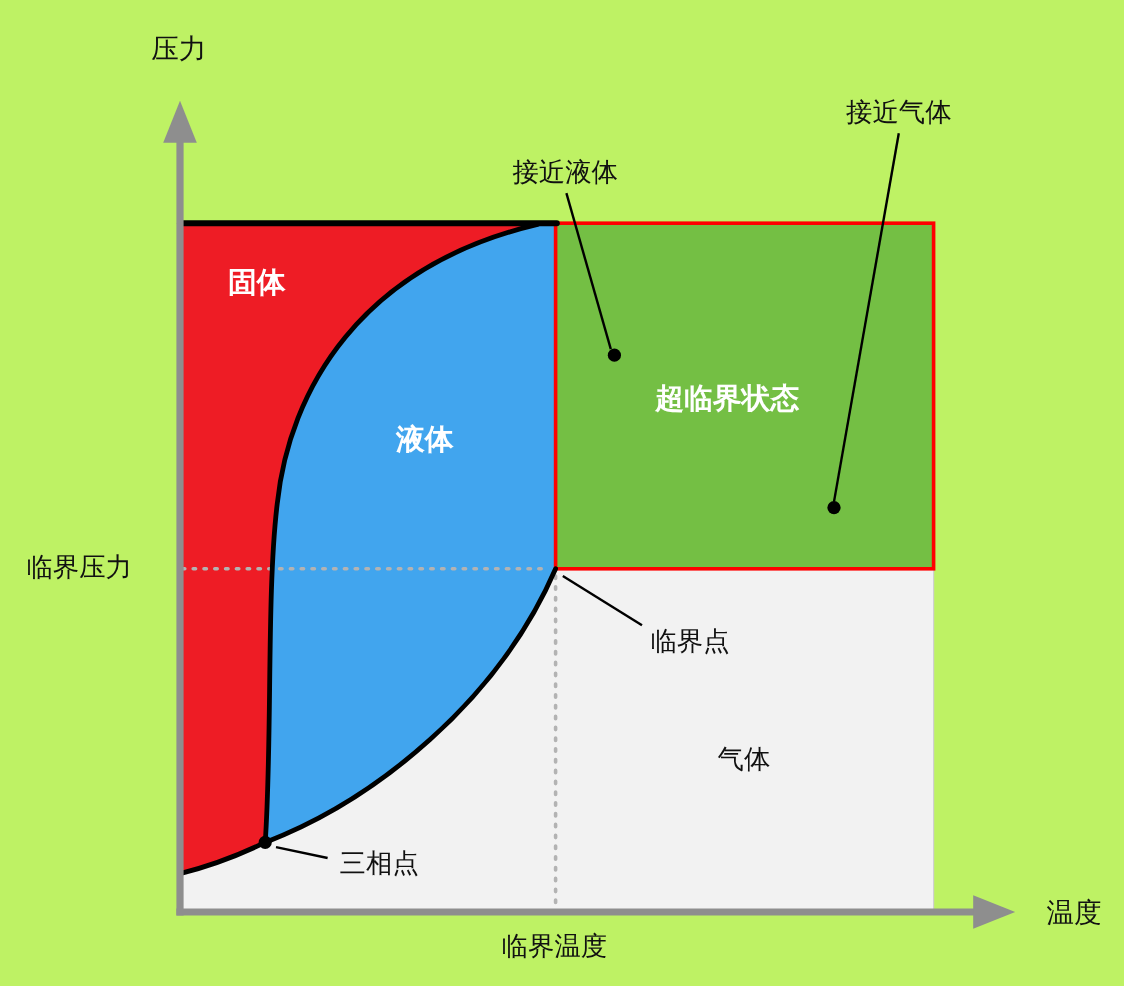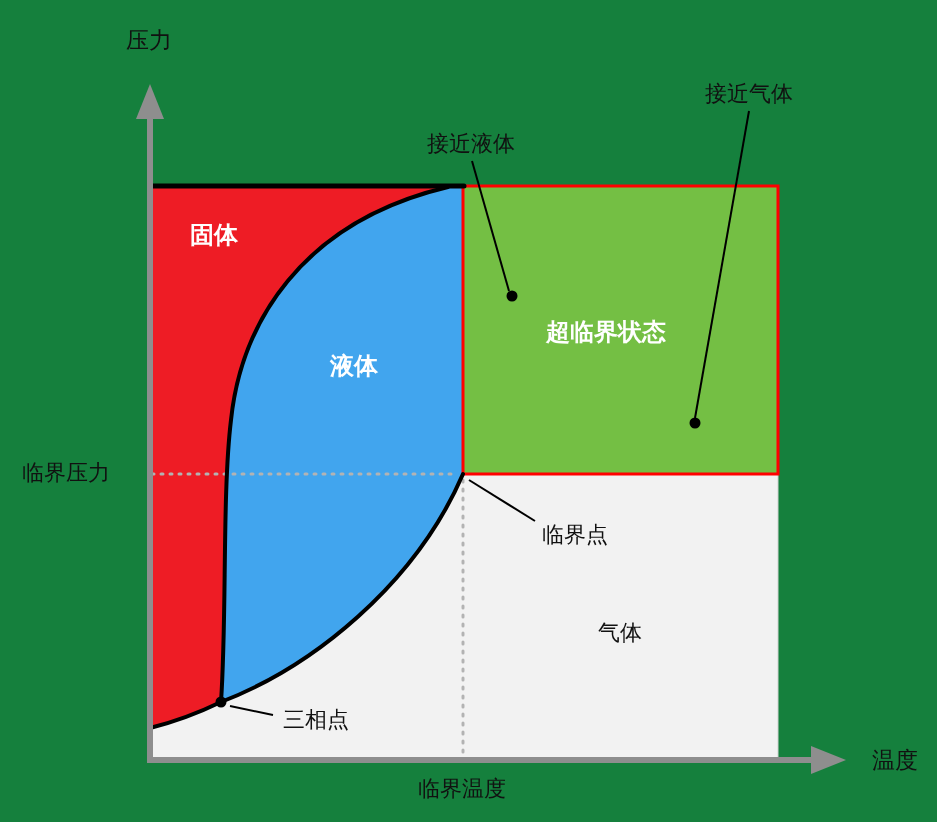--- a/index.html
+++ b/index.html
@@ -4,21 +4,21 @@
 <style>
   html, body {
     margin: 0;
     padding: 0;
     background: #ffffff;
   }
   .canvas {
     position: relative;
     width: 937px;
     height: 822px;
-    background: #15803d;
+    background: #bef264;
     overflow: hidden;
   }
   svg text {
     font-family: "DejaVu Sans", "Liberation Sans", sans-serif;
   }
   .region-label {
     font-size: 24px;
     font-weight: bold;
   }
   .anno-label {

